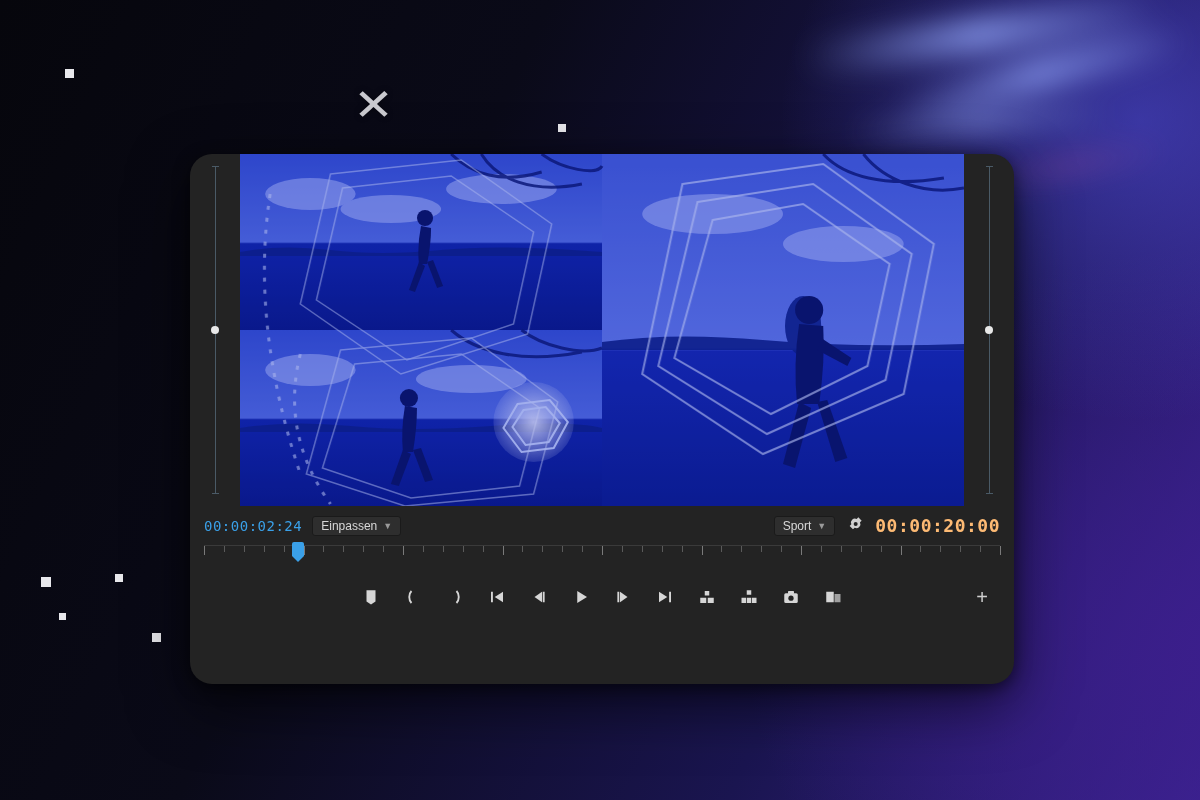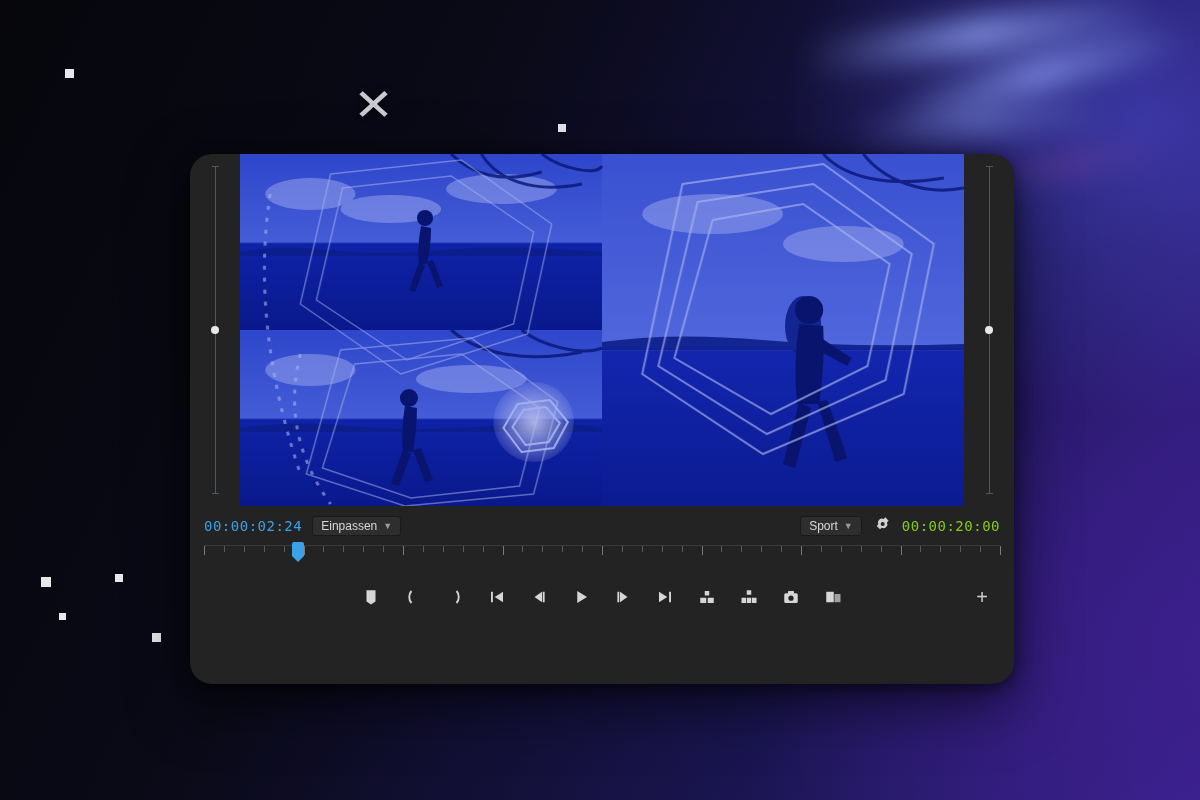--- a/index.html
+++ b/index.html
@@ -35,21 +35,21 @@
   .zoom-col { width:50px; display:flex; align-items:center; justify-content:center; position:relative;}
   .zoom-col .track { position:absolute; top:12px; bottom:12px; width:1px; background:#4a5a66;}
   .zoom-col .track::before, .zoom-col .track::after{ content:""; position:absolute; left:-3px; width:7px; height:1px; background:#4a5a66;}
   .zoom-col .track::before{ top:0;} .zoom-col .track::after{ bottom:0;}
   .zoom-col .thumb { position:absolute; width:8px; height:8px; border-radius:50%; background:#e8e8e8; top:49%; }
   .canvas { flex:1; background:#000; position:relative; overflow:hidden;}
   .canvas svg { width:100%; height:100%; display:block; }
   .controls { padding:8px 14px 0 14px; }
   .row1 { display:flex; align-items:center; gap:10px; font-size:13px; }
   .tc { color:#3aa0e8; font-family:ui-monospace,Consolas,monospace; font-size:14px; letter-spacing:0.5px;}
-  .tc-right { color:#84cc16; margin-left:auto; font-family:ui-monospace,Consolas,monospace; font-size:14px; letter-spacing:0.5px;}
+  .tc-right { color:#fdba74; margin-left:auto; font-family:ui-monospace,Consolas,monospace; font-size:18px; letter-spacing:0.5px;font-weight:bold;}
   .dropdown { display:inline-flex; align-items:center; gap:6px; background:#2e2e2e; border:1px solid #1a1a1a; padding:2px 8px; border-radius:3px; font-size:12px; color:#d8d8d8; cursor:pointer;}
   .dropdown .chev { font-size:9px; color:#9a9a9a;}
   .wrench { color:#d0d0d0; cursor:pointer; padding:2px;}
   .ruler { position:relative; height:26px; margin-top:8px; border-top:1px solid #3a3a3a; }
   .ruler .tick{position:absolute; top:0; width:1px; height:6px; background:#5a5a5a;}
   .ruler .tick.major{height:9px; background:#7a7a7a;}
   .playhead { position:absolute; top:-4px; }
   .playhead .cap { width:12px; height:14px; background:#3aa0e8; border-radius:2px 2px 0 0; position:relative;}
   .playhead .cap::after{content:"";position:absolute;left:0;right:0;bottom:-6px;border-left:6px solid transparent;border-right:6px solid transparent;border-top:6px solid #3aa0e8;}
   .transport { display:flex; align-items:center; justify-content:center; gap:20px; height:52px; position:relative;}

